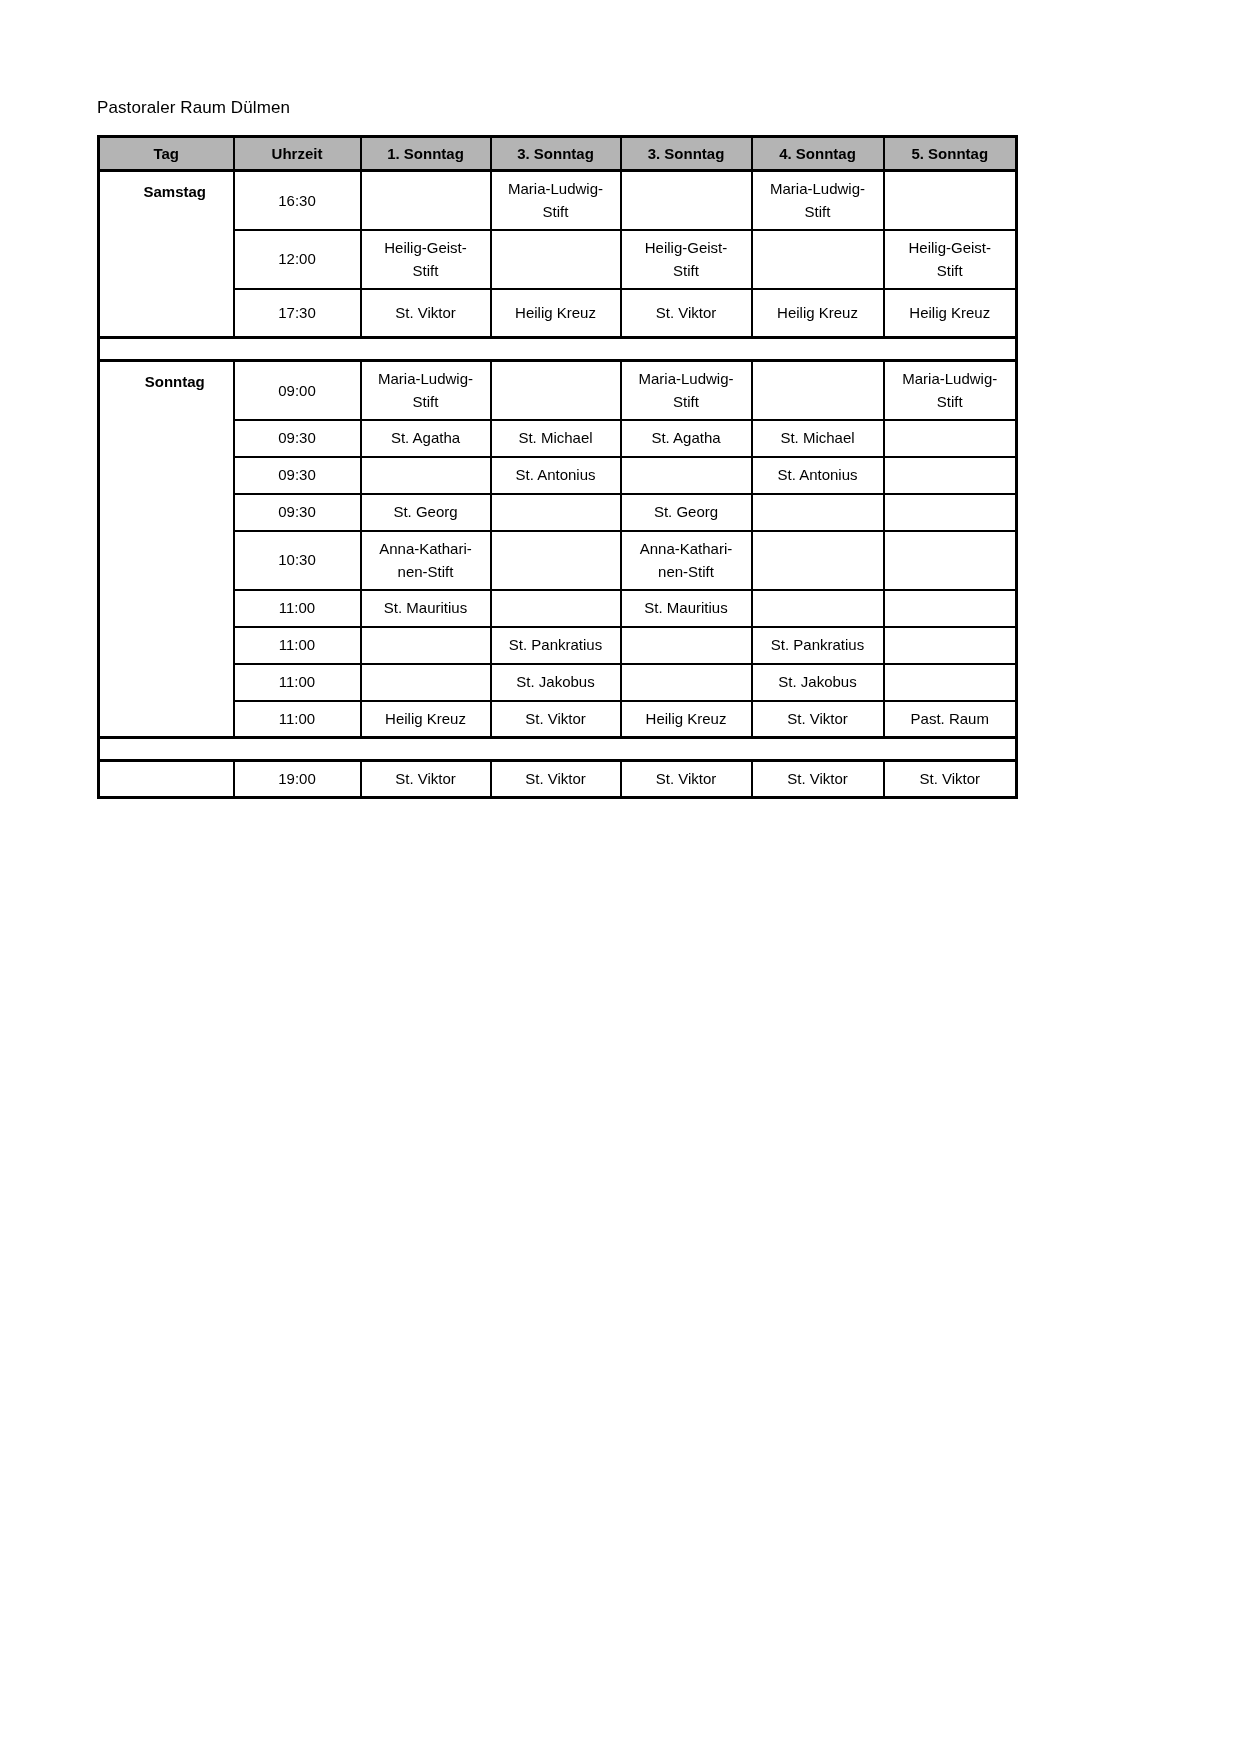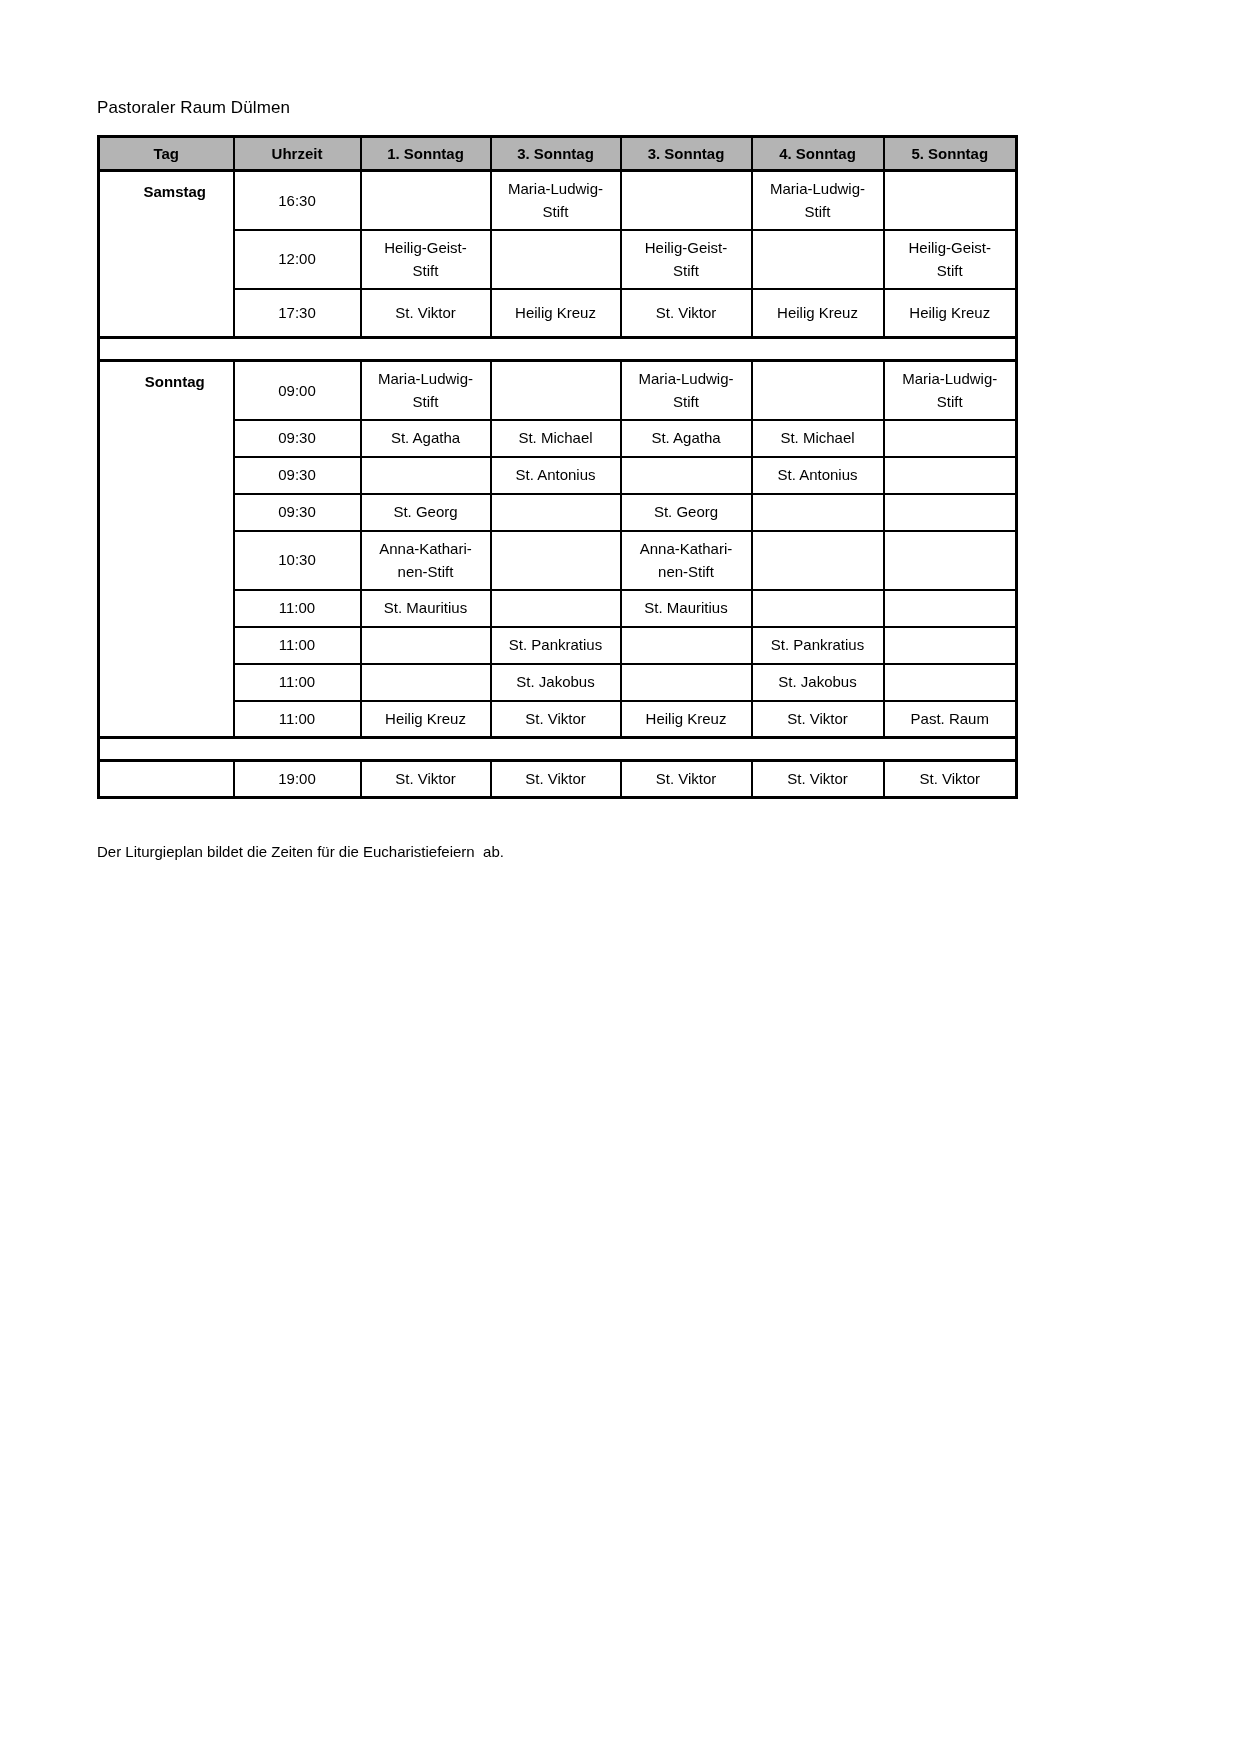--- a/index.html
+++ b/index.html
@@ -207,16 +207,15 @@
           <td class="cell">St. Viktor</td>
           <td class="cell">St. Viktor</td>
           <td class="cell">St. Viktor</td>
           <td class="cell">St. Viktor</td>
           <td class="cell">St. Viktor</td>
         </tr>
       </tbody>
   </table>
 
   <div class="notes">
-    <p class="note">Der Liturgieplan bildet die Zeiten für die Eucharistiefeiern  ab.</p>
   </div>
 
 </div>
 
 </body></html>

